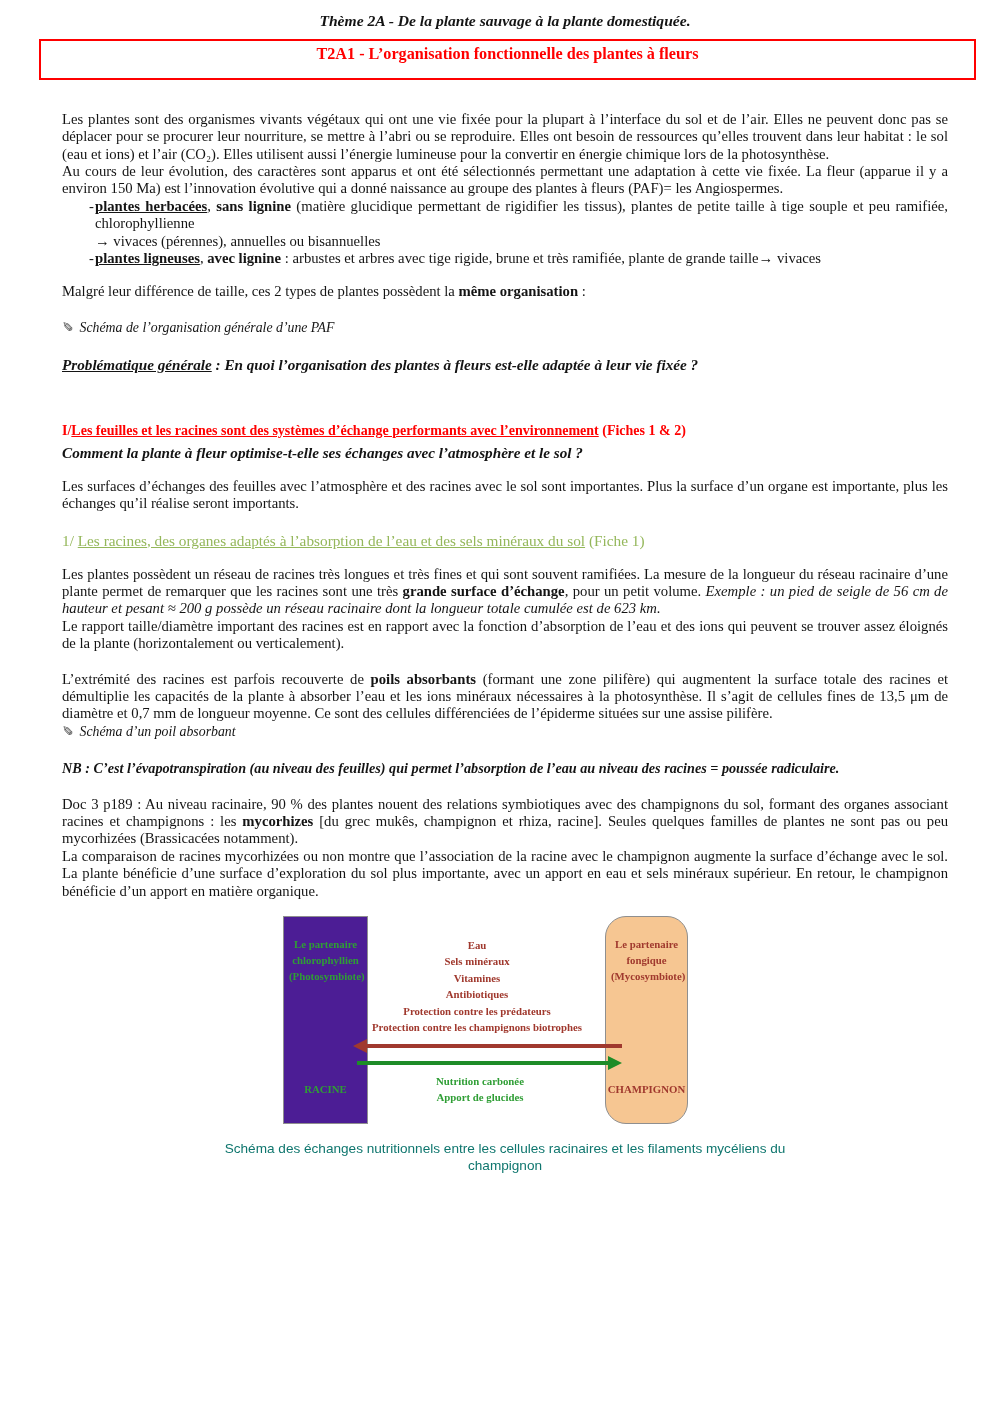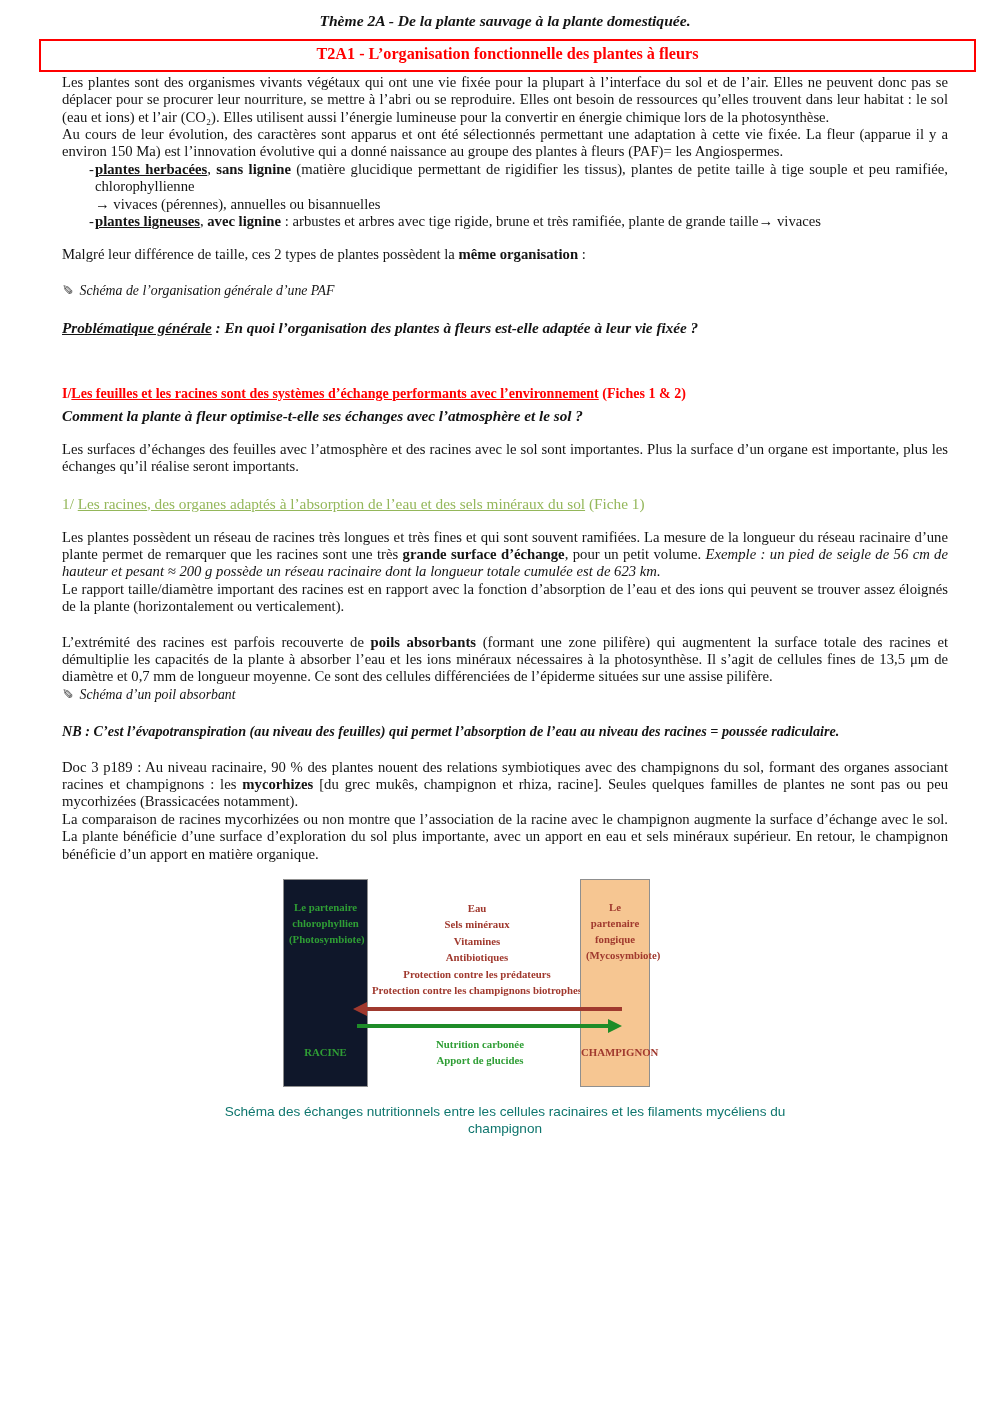--- a/index.html
+++ b/index.html
@@ -3,21 +3,21 @@
 <meta charset="utf-8">
 <style>
   html,body{margin:0;padding:0;background:#ffffff;}
   .page{
     position:relative;width:993px;height:1404px;background:#fff;
     font-family:"Liberation Serif", serif;color:#141414;
     box-sizing:border-box;padding:12px 45px 0 62px;
     font-size:14.7px;line-height:17.4px;overflow:hidden;
   }
   .theme-title{text-align:center;font-weight:bold;font-style:italic;font-size:15.6px;margin-bottom:10px;}
-  .chapter-box{border:2px solid #ff0000;margin:0 -28px 2px -23px;padding:5px 0 6px 0;text-align:center;}
+  .chapter-box{border:2px solid #ff0000;margin:0 -28px 31px -23px;padding:5px 0 14px 0;text-align:center;}
   .chapter-title{color:#ff0000;font-weight:bold;font-size:16.2px;}
   .just{text-align:justify;}
   .b{font-weight:bold;}
   .i{font-style:italic;}
   .u{text-decoration:underline;}
   .m16{margin-top:16px;}
   .m18{margin-top:18px;}
   .m20{margin-top:20px;}
   .bullet{display:flex;text-align:justify;}
   .bullet .dash{flex:0 0 33px;padding-left:27px;box-sizing:border-box;}
@@ -26,22 +26,22 @@
   .pencil{font-style:normal;display:inline-block;transform:scaleX(-1);margin-right:6px;color:#444;}
   .prob{font-weight:bold;font-style:italic;font-size:15.2px;}
   .h1red{color:#ff0000;font-weight:bold;font-size:14px;line-height:19px;margin-top:47px;}
   .question{font-weight:bold;font-style:italic;font-size:15.2px;line-height:19px;margin-top:3px;}
   .h2green{color:#94b75a;font-size:15.3px;line-height:19px;}
   .nb{font-style:italic;font-size:14.2px;font-weight:bold;}
   
   .diagram{position:relative;width:392px;height:208px;margin:16px 0 0 221px;}
   .dg-box{position:absolute;top:0;height:208px;border:1px solid #8f8f8f;box-sizing:border-box;
           text-align:center;font-weight:bold;font-size:10.8px;line-height:16px;}
-  .dg-left{left:0;width:85px;background:#0f172a;color:#2f9e35;}
-  .dg-right{left:297px;width:70px;background:#f6c692;color:#a0392e;}
+  .dg-left{left:0;width:85px;background:#4c1d95;color:#2f9e35;}
+  .dg-right{left:322px;width:83px;background:#f6c692;color:#a0392e;border-radius:21px;}
   .dg-box .boxtop{margin-top:19px;padding:0 5px;}
   .dg-box .boxbottom{position:absolute;bottom:26px;width:100%;}
   .dg-mid{position:absolute;left:74px;width:240px;top:21px;text-align:center;color:#a0392e;
           font-weight:bold;font-size:10.8px;line-height:16.4px;}
   .arrow{position:absolute;height:4px;}
   .arrow-red{top:128px;left:84px;width:255px;background:#a0392e;}
   .arrow-red::before{content:"";position:absolute;left:-14px;top:-5px;
     border-top:7px solid transparent;border-bottom:7px solid transparent;border-right:14px solid #a0392e;}
   .arrow-green{top:145px;left:74px;width:251px;background:#1e8c28;}
   .arrow-green::after{content:"";position:absolute;right:-14px;top:-5px;

